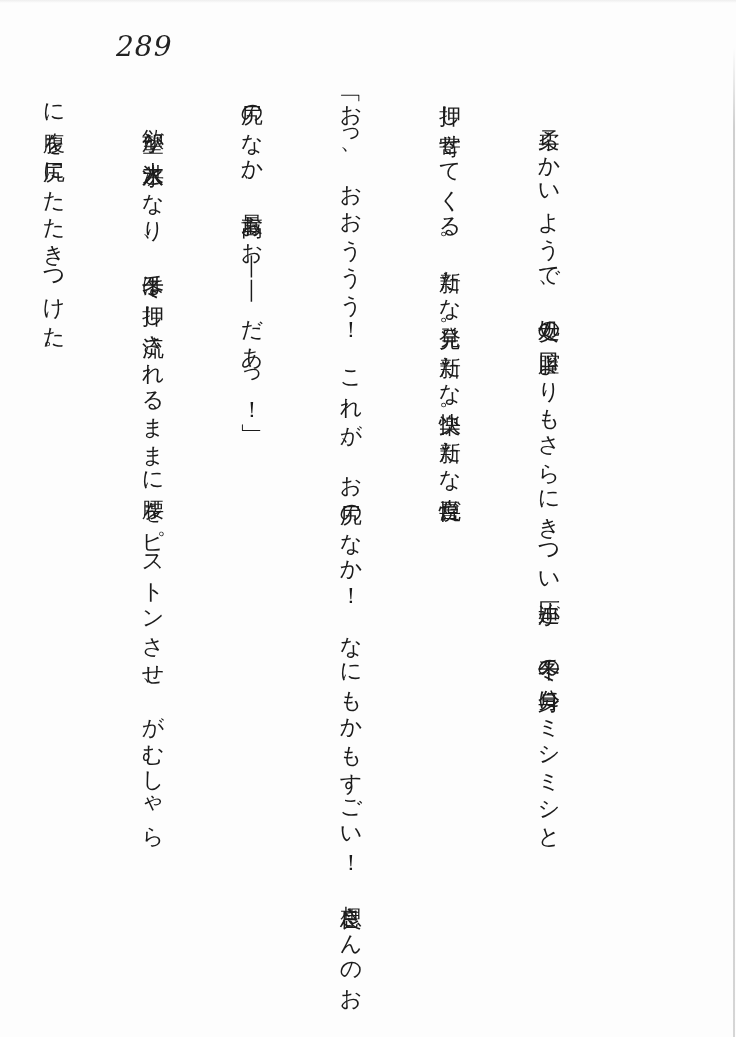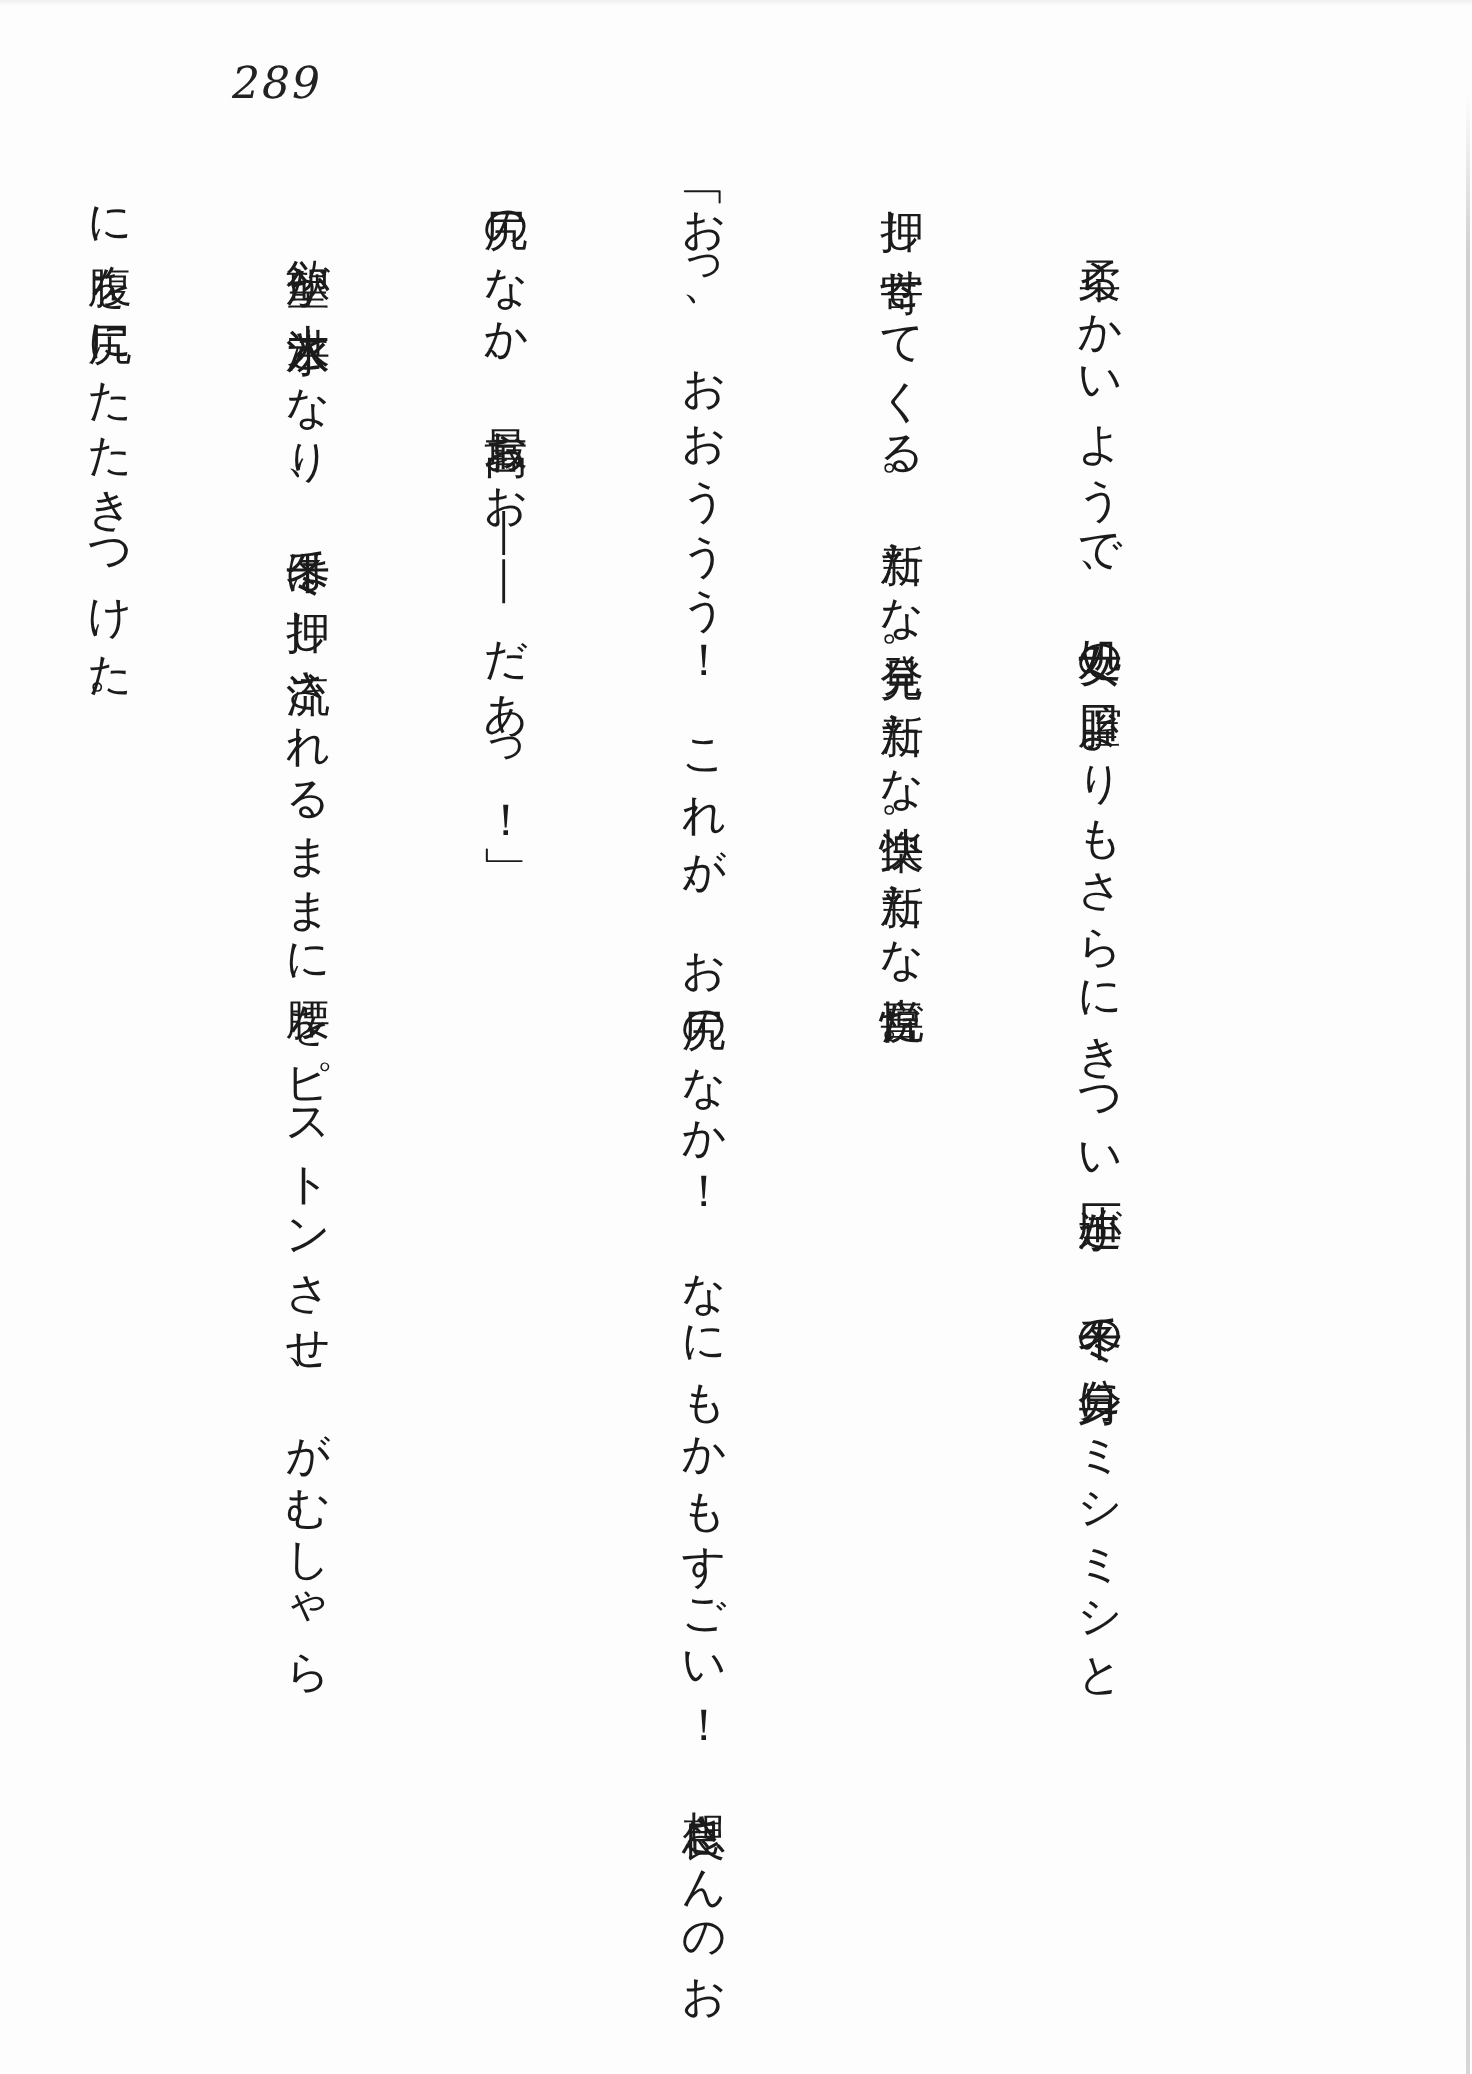--- a/index.html
+++ b/index.html
@@ -12,21 +12,21 @@
     width: 736px;
     height: 1037px;
     background: #fdfdfd;
     overflow: hidden;
     font-family: "DejaVu Serif", serif;
   }
   .page-number {
     position: absolute;
     top: 30px;
     left: 116px;
-    font-size: 22px;
+    font-size: 28px;
     font-style: italic;
     color: #222222;
     letter-spacing: 1px;
     font-family: "DejaVu Serif", serif;
   }
   .text-body {
     position: absolute;
     top: 88px;
     right: 104px;
     height: 922px;

